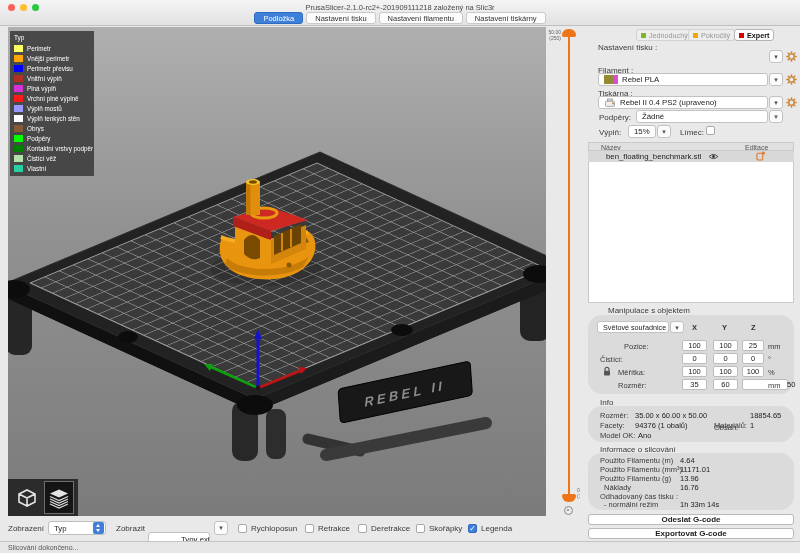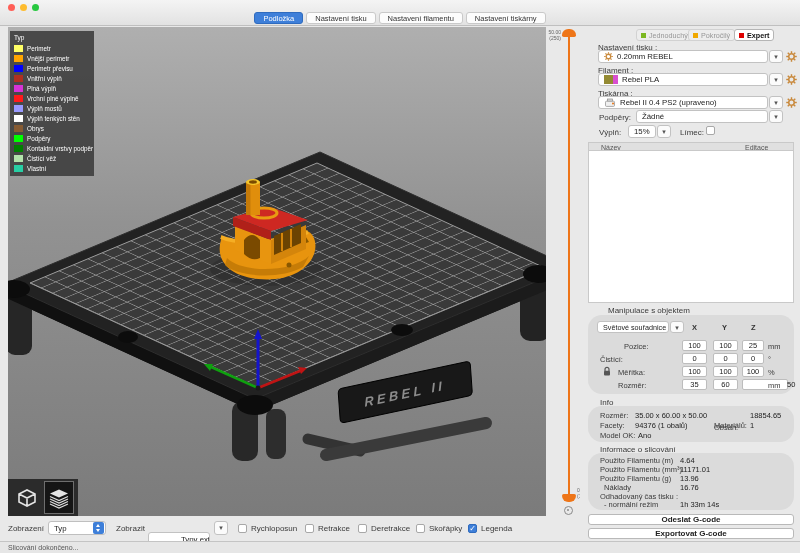--- a/index.html
+++ b/index.html
@@ -105,20 +105,21 @@
       <path d="M3 7.5 L12 3.5 L21 7.5 L12 11.5 Z" fill="#E4E4E4"></path>
       <path d="M3 10.5 L12 14.5 L21 10.5 M3 13 L12 17 L21 13 M3 15.5 L12 19.5 L21 15.5 M3 18 L12 22 L21 18" fill="none" stroke="#DADADA" stroke-width="1.2"></path>
     </symbol>
   </defs>
 </svg>
 
 <div class="header">
   <span class="tl" style="left:8px; background:#FF5F57;"></span>
   <span class="tl" style="left:20px; background:#FEBC2E;"></span>
   <span class="tl" style="left:32px; background:#28C840;"></span>
+  <div class="win-title">PrusaSlicer-2.1.0-rc2+-201909111218 založený na Slic3r</div>
   <div class="tabbar">
     <div class="tab active">Podložka</div>
     <div class="tab">Nastavení tisku</div>
     <div class="tab">Nastavení filamentu</div>
     <div class="tab">Nastavení tiskárny</div>
   </div>
 </div>
 
 <div class="viewport">
   <svg width="538" height="489" viewBox="0 0 538 489">
@@ -295,28 +296,20 @@
   <div class="mode" style="left:108px;">
       <span class="msq" style="background: rgb(240, 168, 0);"></span>
       <span>Pokročilý</span>
     </div>
   <div class="mode active" style="left:154px;">
       <span class="msq" style="background: rgb(221, 0, 0);"></span>
       <span>Expert</span>
     </div>
 
   <div class="lbl" style="left:18px; top:17px;">Nastavení tisku :</div>
-  <div class="combo" style="left:18px; top:24px; width:170px;">
-      <span class="gearbtn" style="position:static; width:9px; height:9px;">
-        <svg width="9" height="9">
-          <use href="#i-gear"></use>
-        </svg>
-      </span>
-      <span>0.20mm REBEL</span>
-    </div>
   <div class="vbtn" style="left:189px; top:24px;"></div>
   <div class="gearbtn" style="left:206px; top:25px;">
       <svg width="11" height="11">
         <use href="#i-gear"></use>
       </svg>
     </div>
 
   <div class="lbl" style="left:18px; top:40px;">Filament :</div>
   <div class="combo" style="left:18px; top:47px; width:170px;">
       <span style="display:inline-flex; width:14px; height:9px;">
@@ -360,20 +353,33 @@
     </div>
   <div class="vbtn" style="left:77px; top:99px;"></div>
   <div class="lbl" style="left:100px; top:102px;">Límec:</div>
   <div class="cb" style="left:126px; top:100px;"></div>
 
   <div class="objhdr" style="top:116px;">
     <span style="position:absolute; left:12px; top:1px;">Název</span>
     <span style="position:absolute; left:156px; top:1px;">Editace</span>
   </div>
   <div class="objlist" style="top:125px; height:152px;"></div>
+  <div class="objrow" style="top:125px;">
+    <span style="position:absolute; left:18px; top:1px;">ben_floating_benchmark.stl</span>
+    <span style="position:absolute; left:120px; top:2px;">
+        <svg width="11" height="7">
+          <use href="#i-eye"></use>
+        </svg>
+      </span>
+    <span style="position:absolute; left:168px; top:0;">
+        <svg width="9" height="10">
+          <use href="#i-edit"></use>
+        </svg>
+      </span>
+  </div>
 
   <div class="lbl" style="left:28px; top:280px;">Manipulace s objektem</div>
   <div class="panel" style="top:289px; height:79px;">
     <div class="combo" style="left:9px; top:6px; width:72px; height:12px; font-size:7.2px;">
         <span>Světové souřadnice</span>
       </div>
     <div class="vbtn" style="left:82px; top:6px; height:12px;"></div>
     <div class="axhdr" style="left:104px; top:8px;">X</div>
     <div class="axhdr" style="left:134px; top:8px;">Y</div>
     <div class="axhdr" style="left:163px; top:8px;">Z</div>

